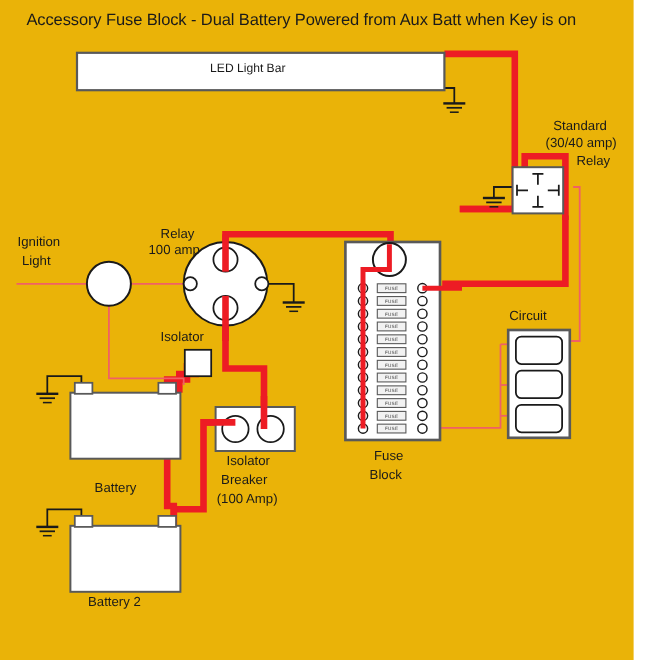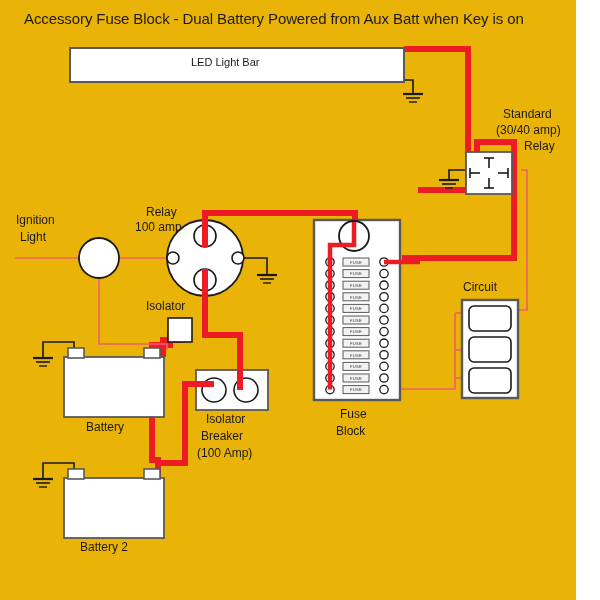--- a/index.html
+++ b/index.html
@@ -298,21 +298,21 @@
   <div class="lbl part-label" style="left:524px; top:140px;">Relay</div>
 
   <div class="lbl part-label" style="left:135px; top:190px;margin-top:31px;">100 amp</div>
   <div class="lbl part-label" style="left:146px; top:206px;">Relay</div>
 
   <div class="lbl part-label" style="left:16px; top:214px;text-align:center;">Ignition</div>
   <div class="lbl part-label" style="left:20px; top:231px;">Light</div>
 
   <div class="lbl part-label" style="left:146px; top:300px;">Isolator</div>
 
-  <div class="lbl part-label" style="left:86px; top:421px;text-align:right;">Battery</div>
+  <div class="lbl part-label" style="left:86px; top:437px;text-align:right;">Battery</div>
 
   <div class="lbl part-label" style="left:80px; top:541px;">Battery 2</div>
 
   <div class="lbl part-label" style="left:206px; top:413px;">Isolator</div>
   <div class="lbl part-label" style="left:201px; top:430px;">Breaker</div>
   <div class="lbl part-label" style="left:197px; top:447px;">(100 Amp)</div>
 
   <div class="lbl part-label" style="left:340px; top:408px;">Fuse</div>
   <div class="lbl part-label" style="left:336px; top:425px;">Block</div>
 

